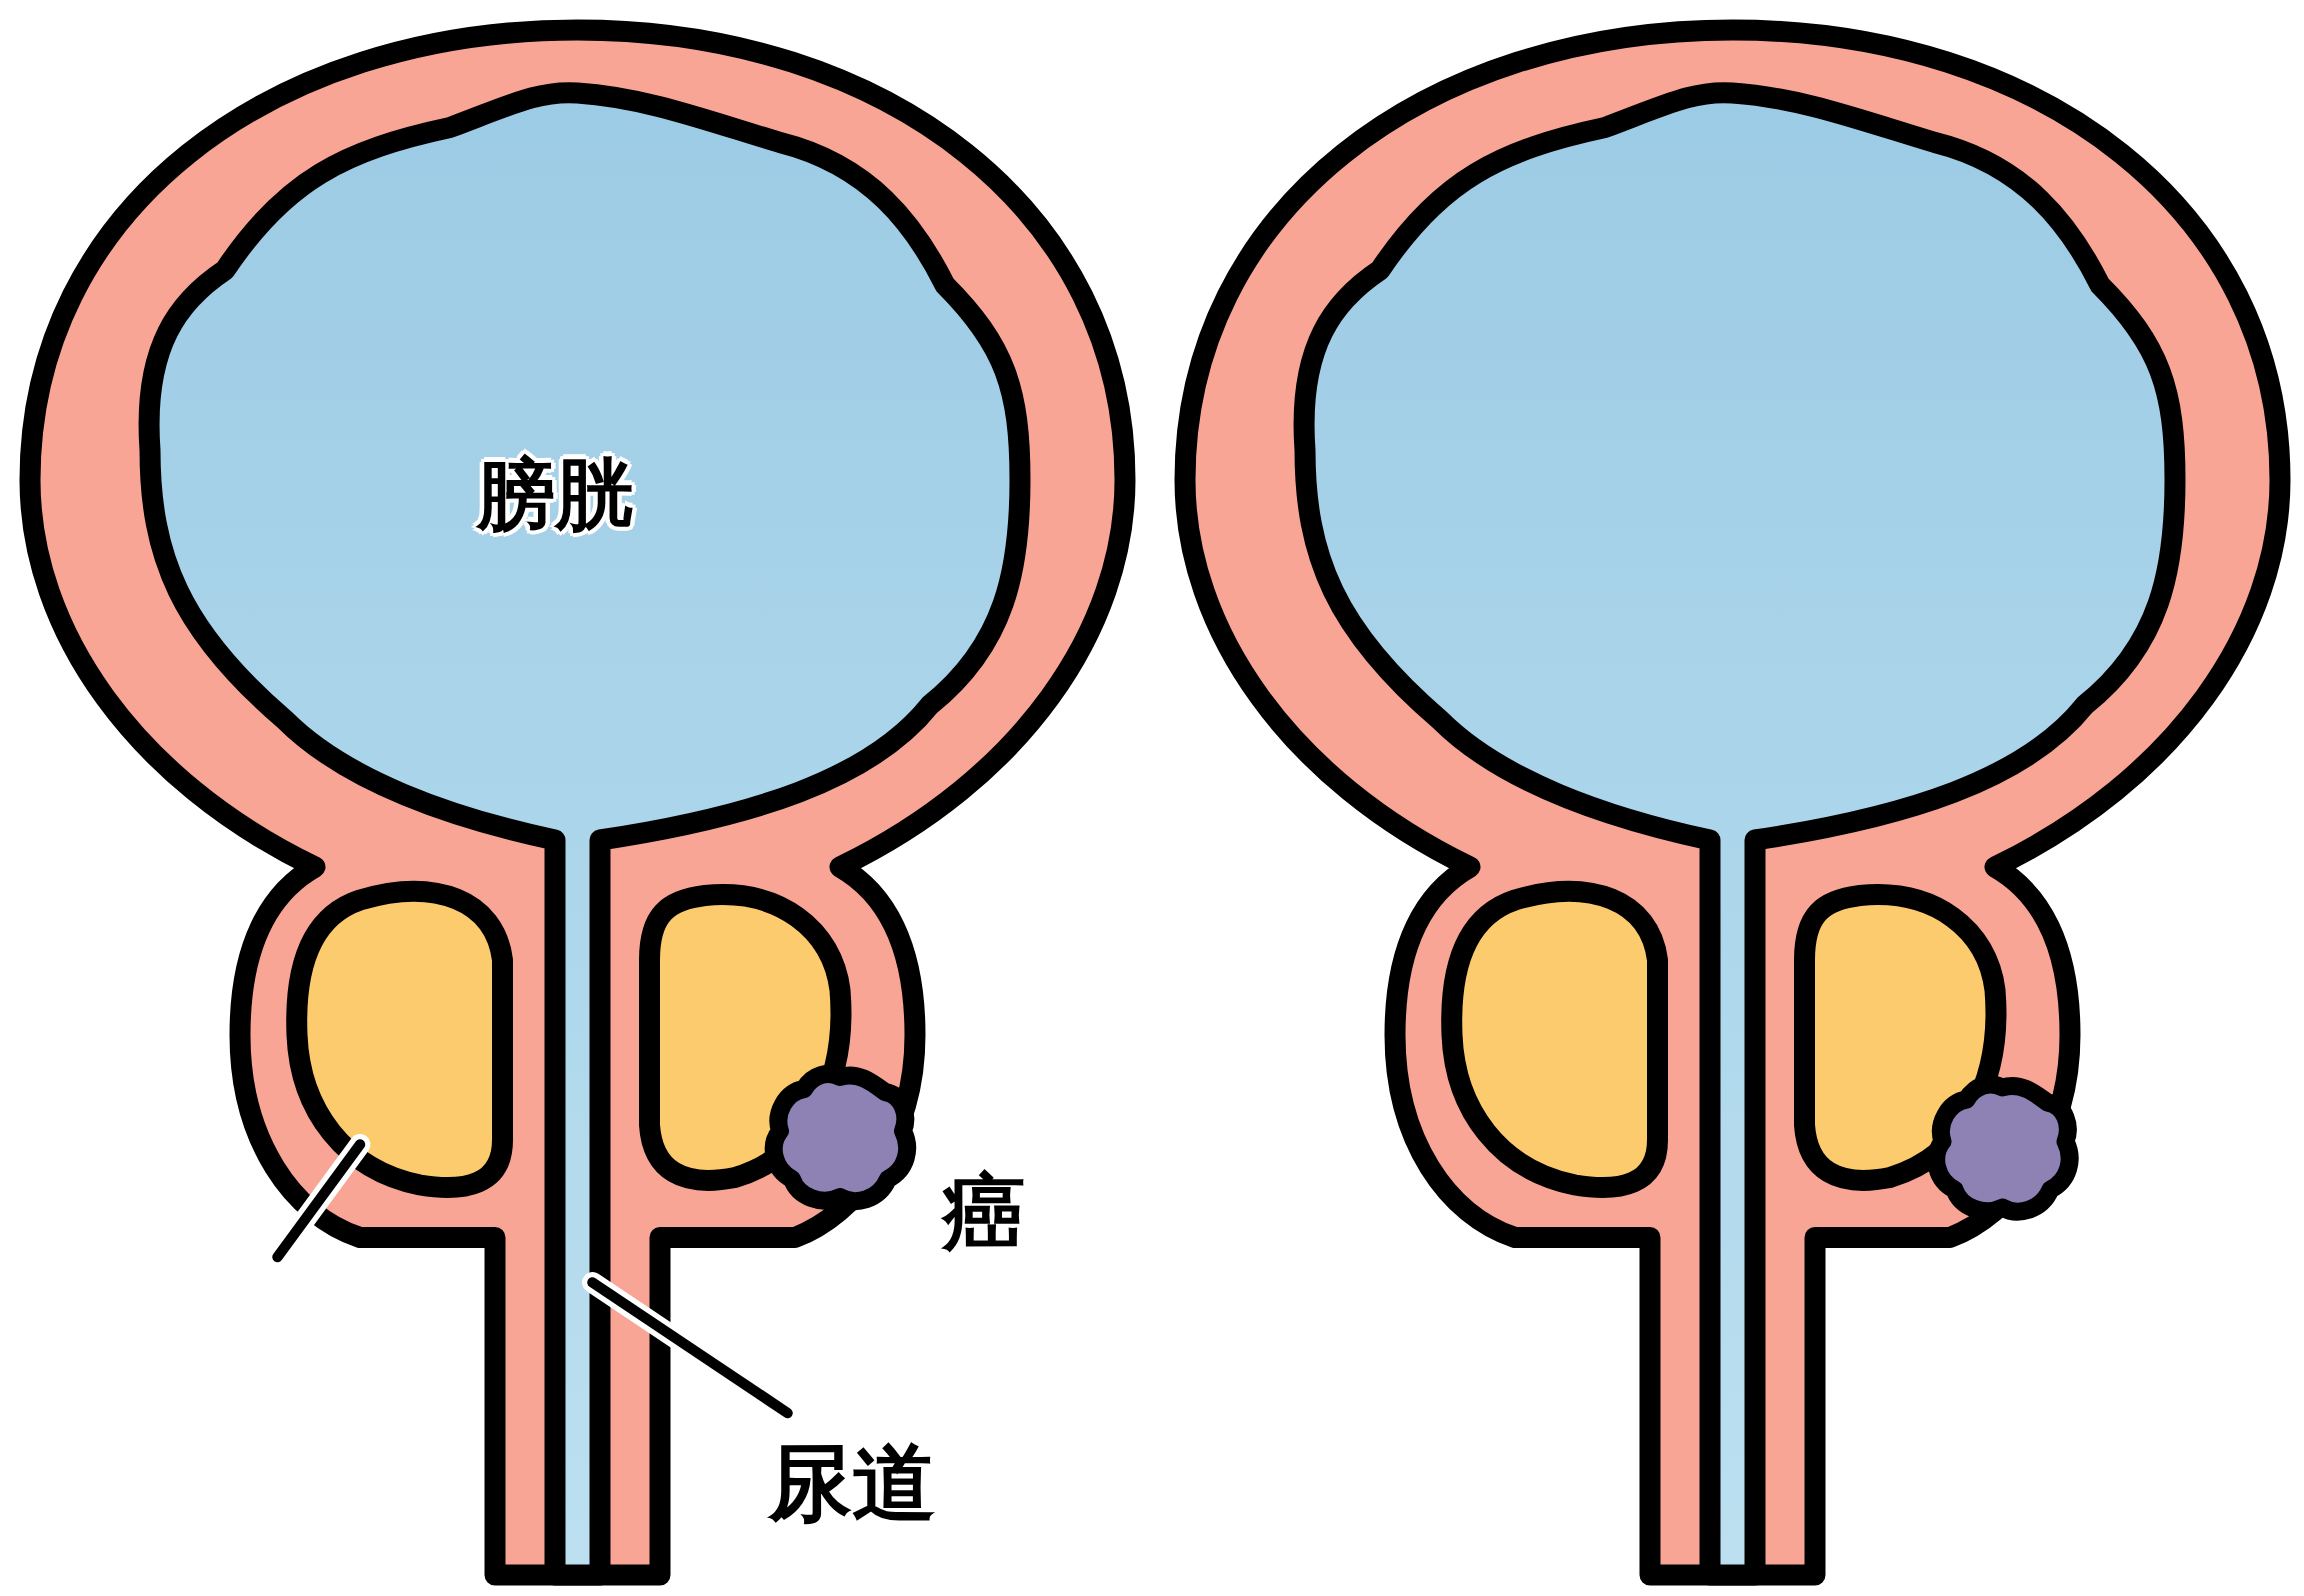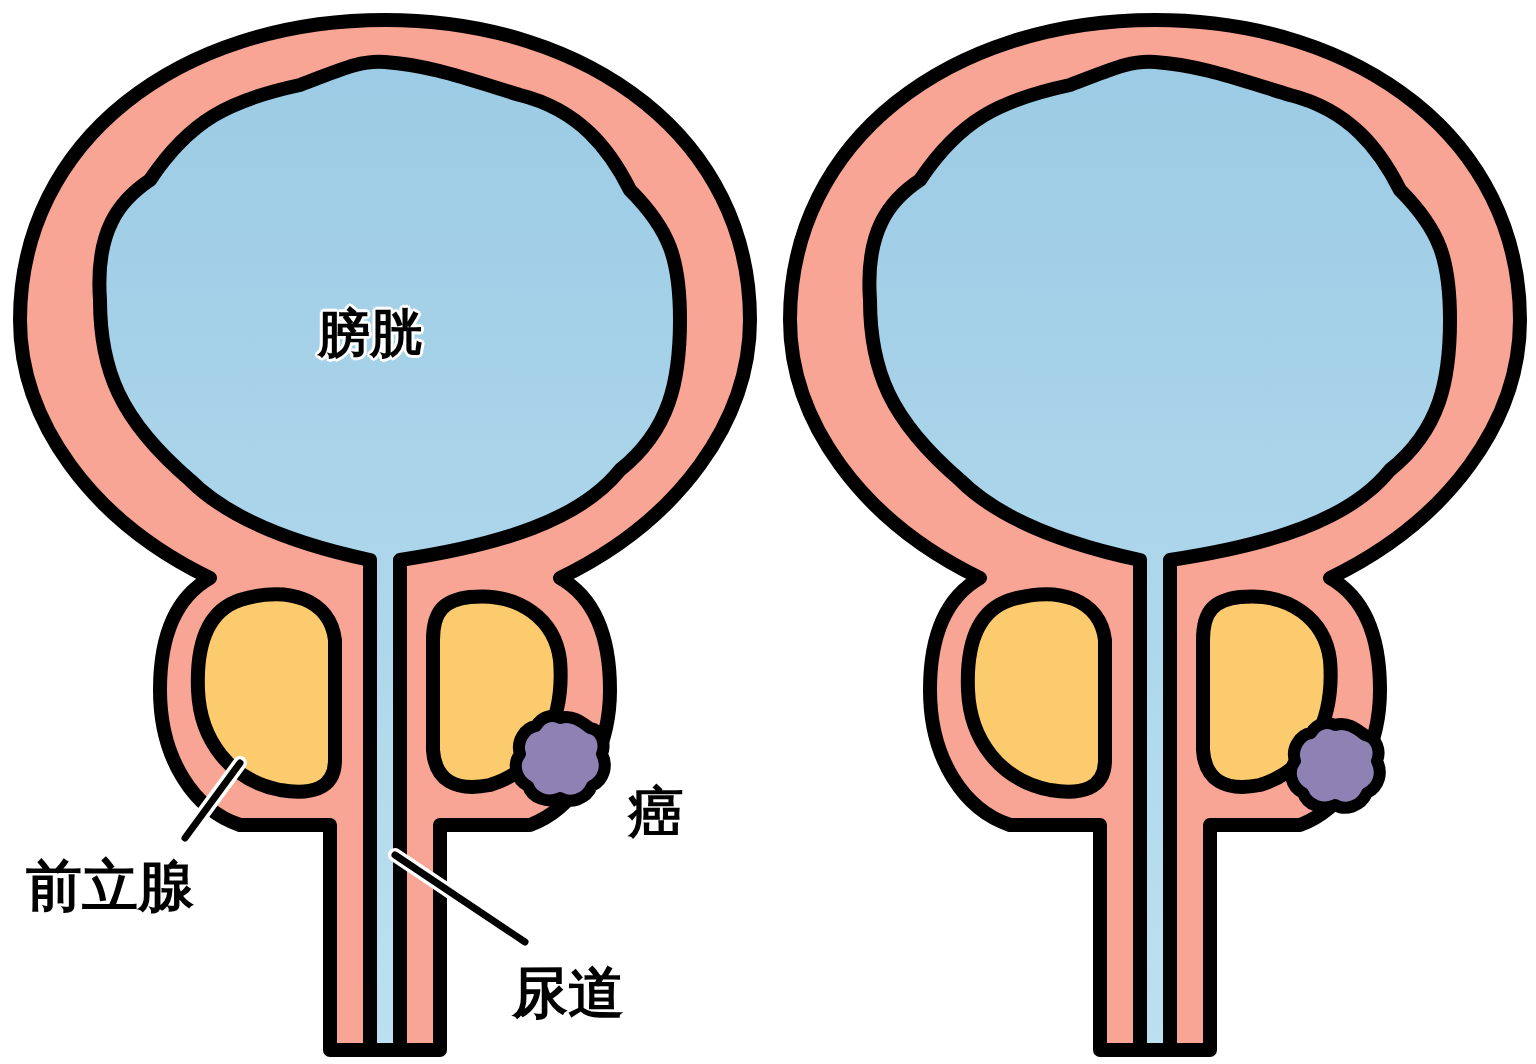--- a/index.html
+++ b/index.html
@@ -1,20 +1,20 @@
 <!DOCTYPE html>
 <html><head>
   <meta charset="utf-8">
   <style>
     html, body { margin: 0; padding: 0; background: #ffffff; }
     .canvas { position: relative; width: 1536px; height: 1064px; overflow: hidden; background: #ffffff; }
     svg.art { position: absolute; left: 0; top: 0; width: 1536px; height: 1064px; }
     .label {
       position: absolute;
-      font-family: Liberation Serif, serif;
+      font-family: Liberation Mono, monospace;
       font-weight: bold;
       color: #000000;
       white-space: nowrap;
       line-height: 1;
     }
     .label.outlined {
       text-shadow: 3px 0 0 #fff, -3px 0 0 #fff, 0 3px 0 #fff, 0 -3px 0 #fff,
                    2px 2px 0 #fff, -2px -2px 0 #fff, 2px -2px 0 #fff, -2px 2px 0 #fff;
     }
   </style>
@@ -84,16 +84,15 @@
       <line x1="395" y1="855" x2="525" y2="942" stroke="#000" stroke-width="7" stroke-linecap="round"></line>
     </g>
 
     <g transform="translate(770,0)">
       <use href="#organ"></use>
       <use href="#tumor" transform="translate(565,765)"></use>
     </g>
   </svg>
 
   <span class="label outlined" style="left:318px; top:308px; font-size:52px;">膀胱</span>
-  <span class="label" style="left:26px; top:858px; font-size:56px;">前立腺</span>
   <span class="label" style="left:512px; top:965px; font-size:56px;">尿道</span>
   <span class="label" style="left:628px; top:785px; font-size:56px;">癌</span>
 </div>
 
 </body></html>

